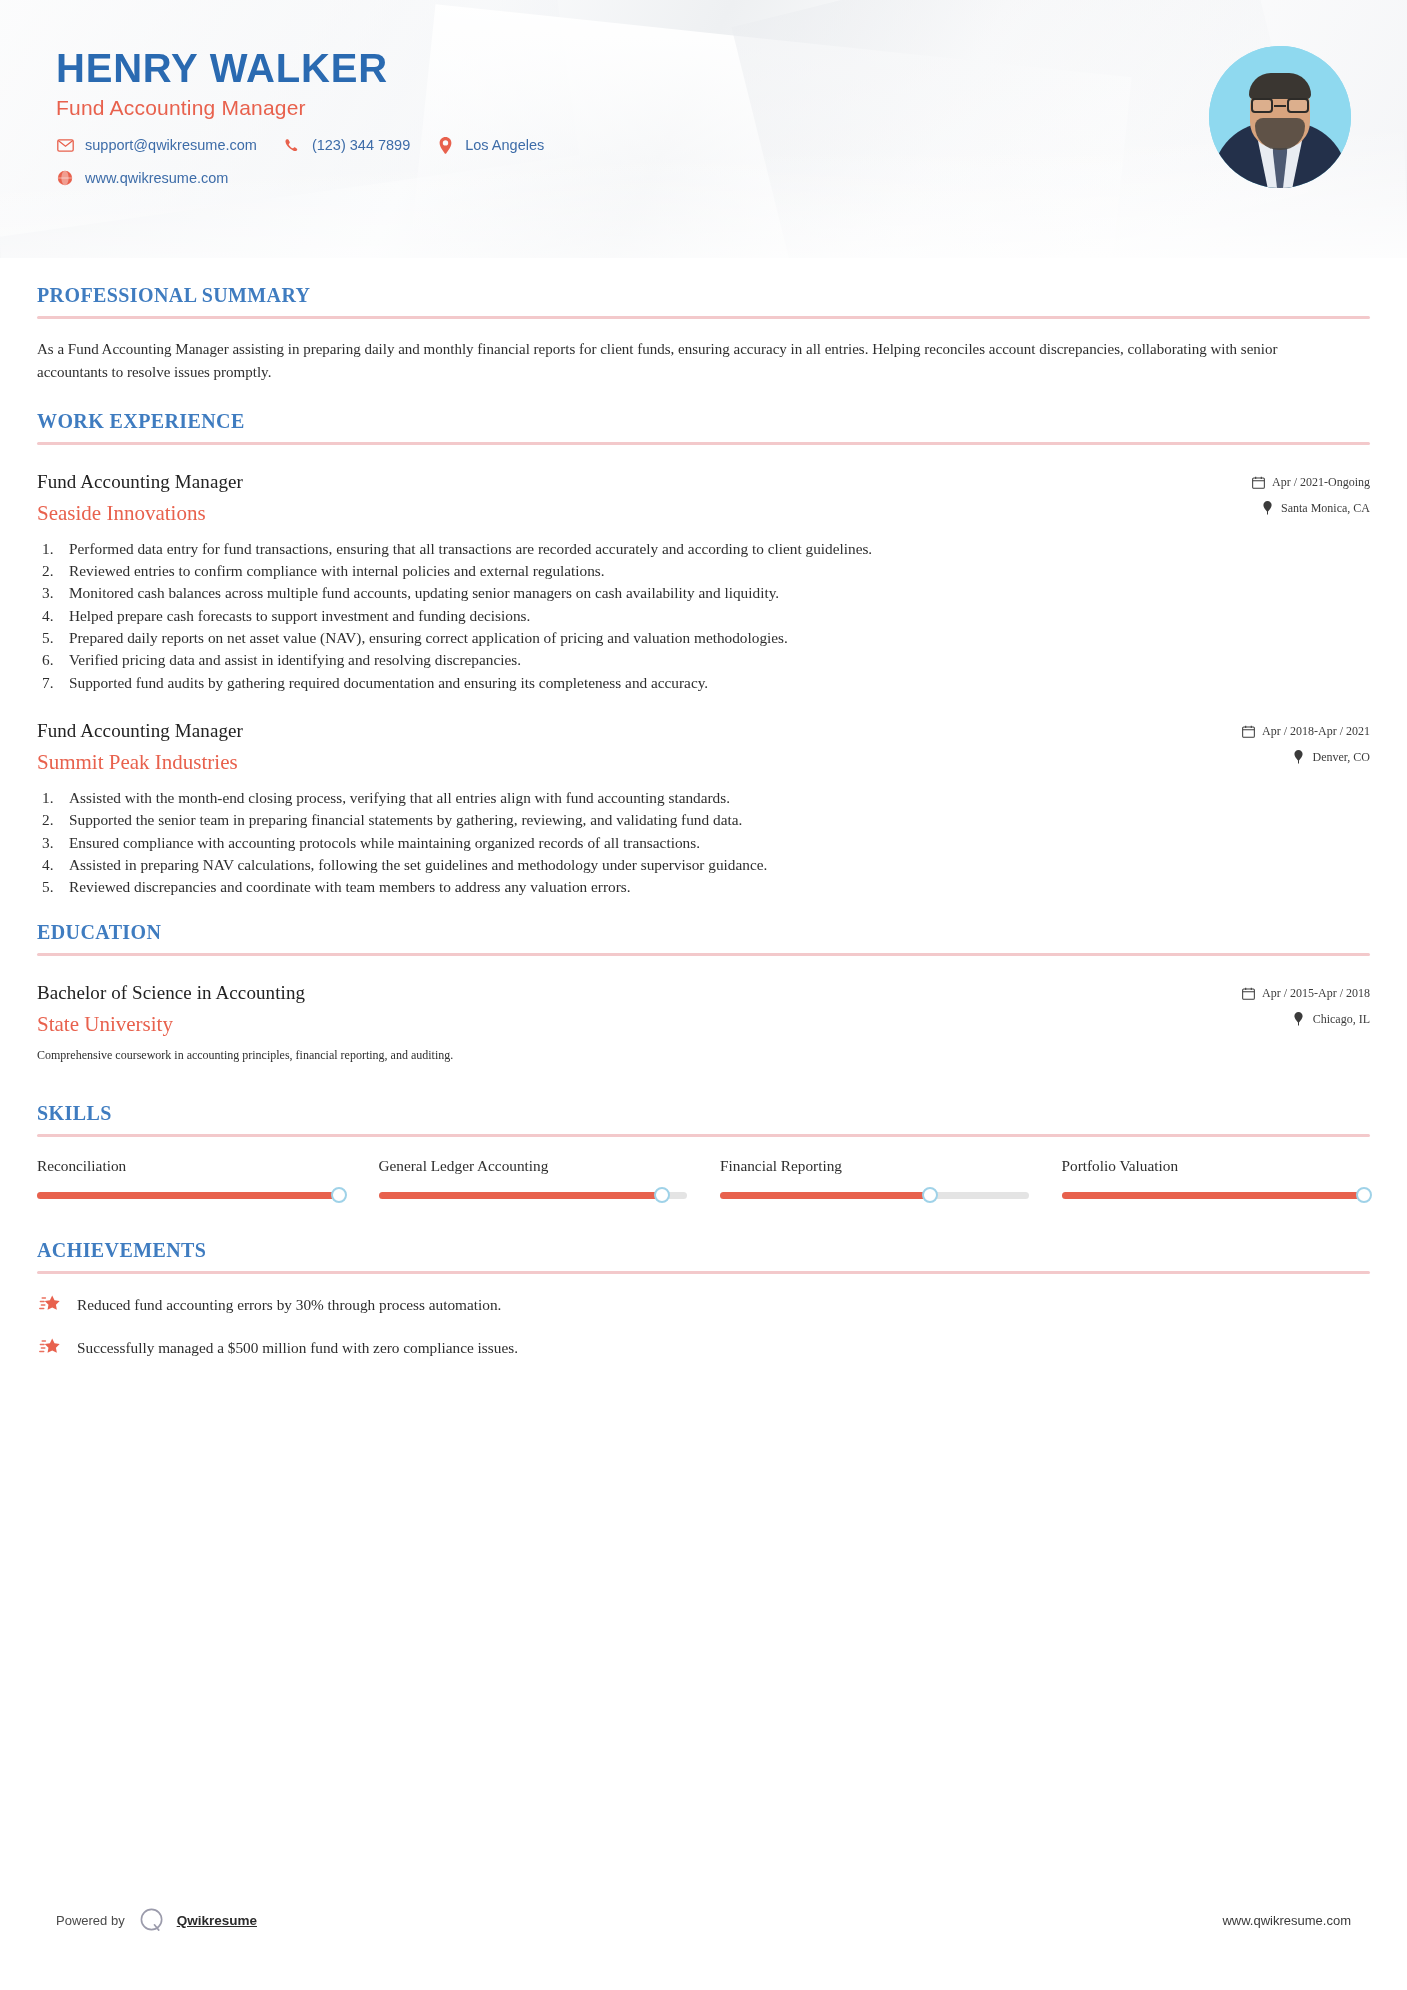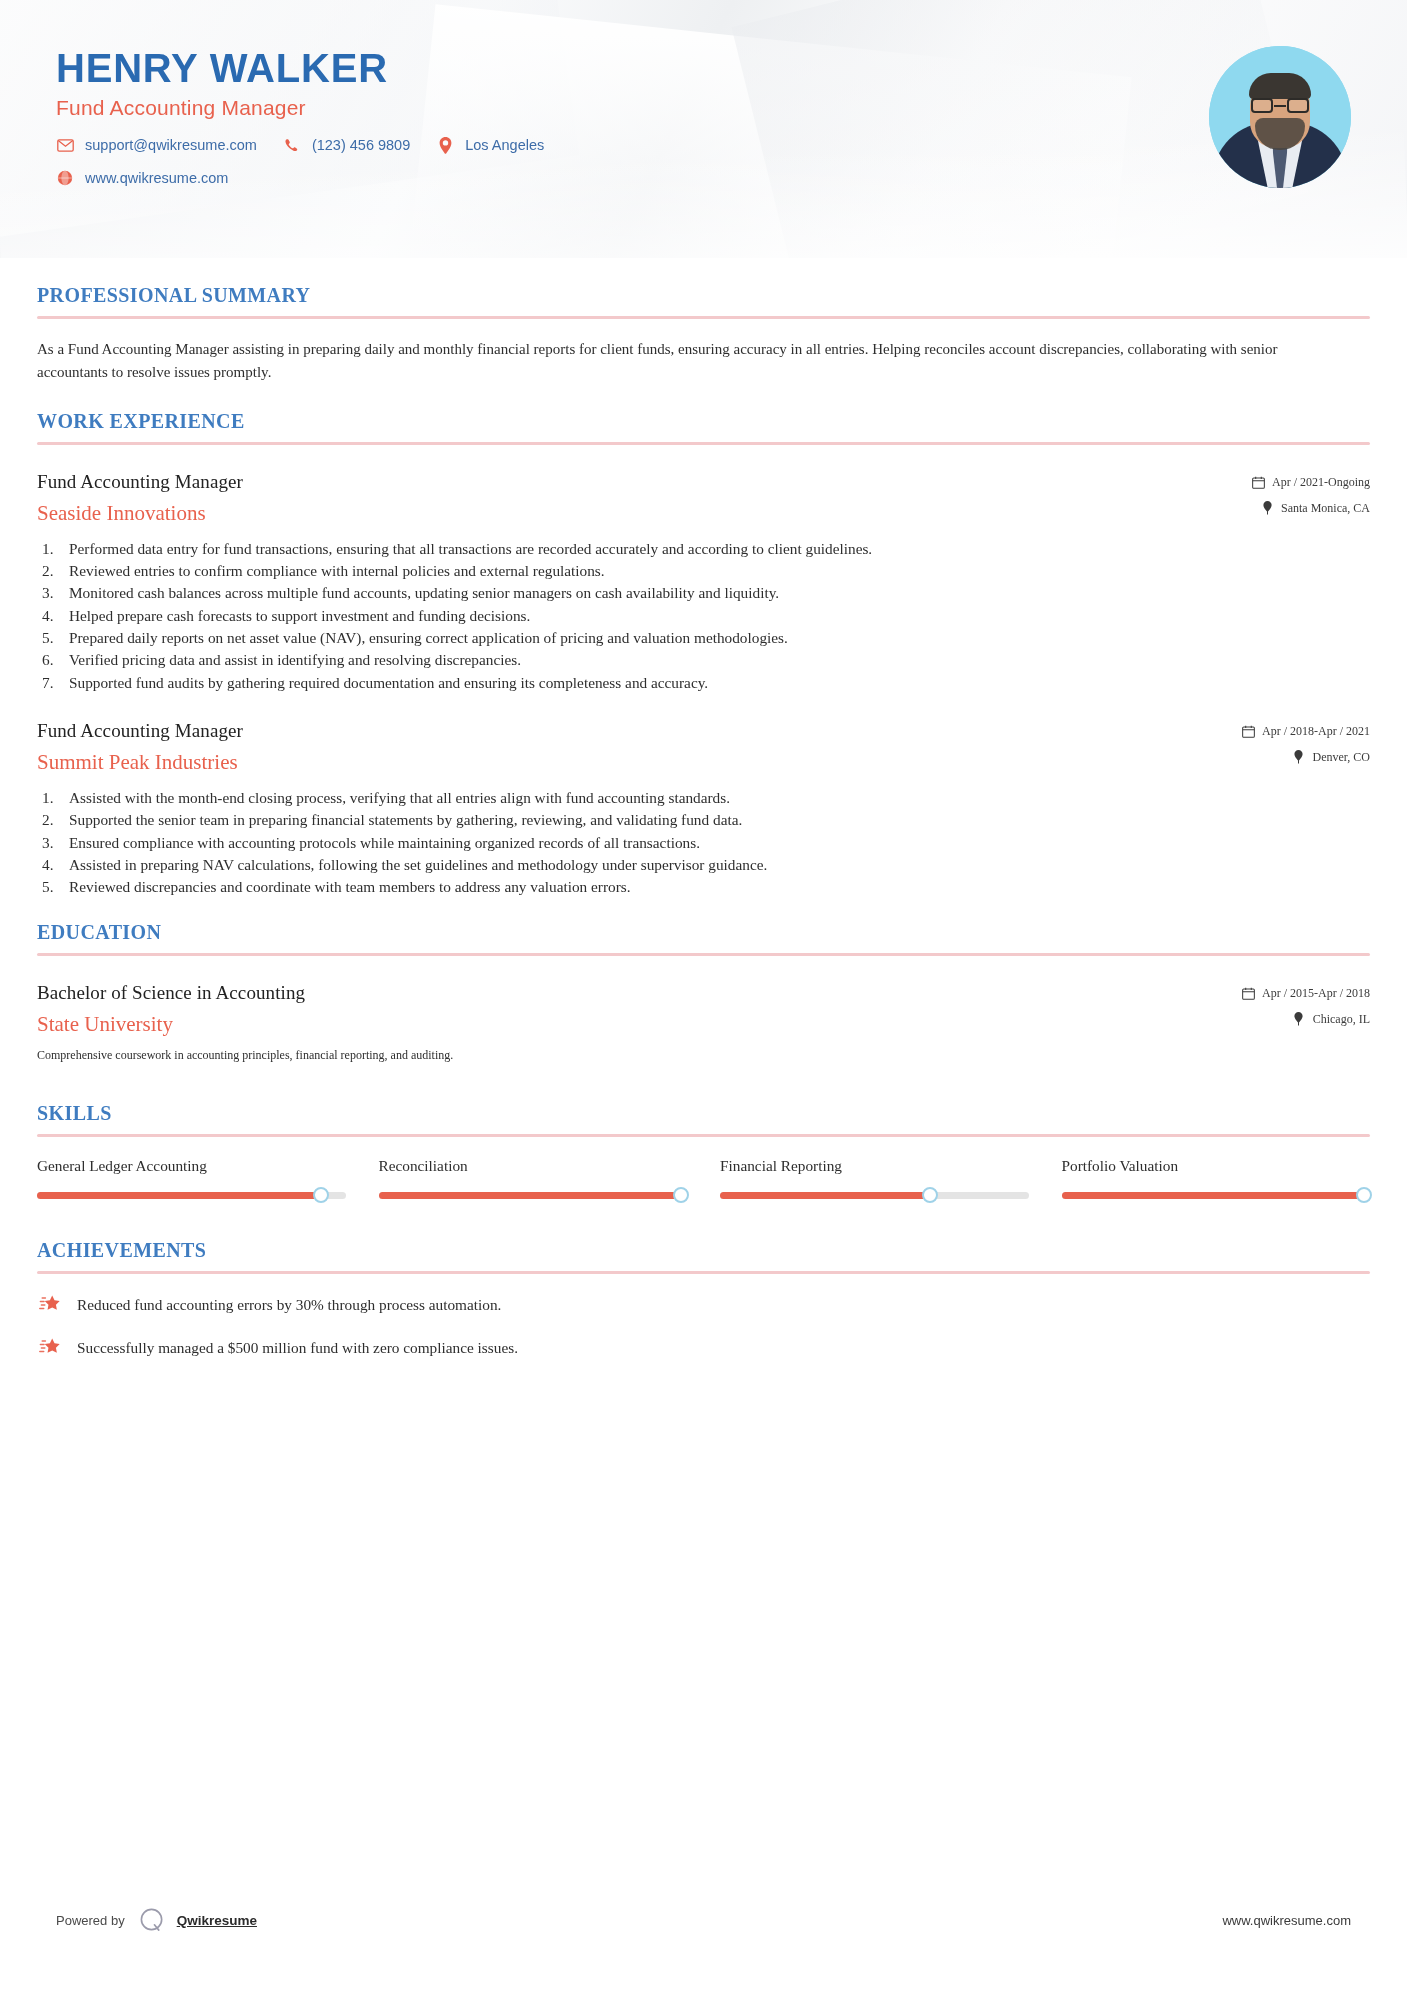--- a/index.html
+++ b/index.html
@@ -394,21 +394,21 @@
           </span>
           <span>support@qwikresume.com</span>
         </div>
 
         <div class="contact-item">
           <span class="ci-icon">
             <svg width="15" height="15" viewBox="0 0 16 16" fill="currentColor">
               <path d="M3.2 1.3c-.5 0-1 .3-1.3.8-.5.9-.5 2 0 3.2.6 1.6 1.8 3.4 3.3 4.9 1.5 1.5 3.3 2.7 4.9 3.3 1.2.5 2.3.5 3.2 0 .5-.3.8-.8.8-1.3 0-.3-.1-.5-.3-.7l-1.8-1.4c-.4-.3-.9-.3-1.3 0l-.9.8c-.2.2-.5.2-.8.1-.7-.4-1.5-1-2.2-1.7-.7-.7-1.3-1.5-1.7-2.2-.1-.3-.1-.6.1-.8l.8-.9c.3-.4.3-.9 0-1.3L4.6 1.6c-.2-.2-.5-.3-.8-.3z"></path>
             </svg>
           </span>
-          <span>(123) 456 9809</span>
+          <span>(123) 344 7899</span>
         </div>
 
         <div class="contact-item">
           <span class="ci-icon">
             <svg width="13" height="17" viewBox="0 0 13 17" fill="currentColor">
               <path d="M6.5 0C3.2 0 .6 2.6.6 5.9c0 4.2 5.3 10.5 5.5 10.8.2.2.6.2.8 0 .2-.3 5.5-6.6 5.5-10.8C12.4 2.6 9.8 0 6.5 0zm0 8.6a2.7 2.7 0 1 1 0-5.4 2.7 2.7 0 0 1 0 5.4z"></path>
             </svg>
           </span>
           <span>Los Angeles</span>
         </div>
@@ -567,31 +567,31 @@
         <div class="edu-desc">Comprehensive coursework in accounting principles, financial reporting, and auditing.</div>
       </div>
     </div>
 
     <div class="section" style="margin-top:38px;">
       <div class="section-title">SKILLS</div>
       <div class="section-rule"></div>
 
       <div class="skills-grid">
         <div>
+          <div class="skill-name">Reconciliation</div>
+          <div class="skill-bar">
+            <div class="skill-fill" style="width: 98%;"></div>
+            <div class="skill-knob" style="left: 98%;"></div>
+          </div>
+        </div>
+        <div>
           <div class="skill-name">General Ledger Accounting</div>
           <div class="skill-bar">
             <div class="skill-fill" style="width: 92%;"></div>
             <div class="skill-knob" style="left: 92%;"></div>
-          </div>
-        </div>
-        <div>
-          <div class="skill-name">Reconciliation</div>
-          <div class="skill-bar">
-            <div class="skill-fill" style="width: 98%;"></div>
-            <div class="skill-knob" style="left: 98%;"></div>
           </div>
         </div>
         <div>
           <div class="skill-name">Financial Reporting</div>
           <div class="skill-bar">
             <div class="skill-fill" style="width: 68%;"></div>
             <div class="skill-knob" style="left: 68%;"></div>
           </div>
         </div>
         <div>

